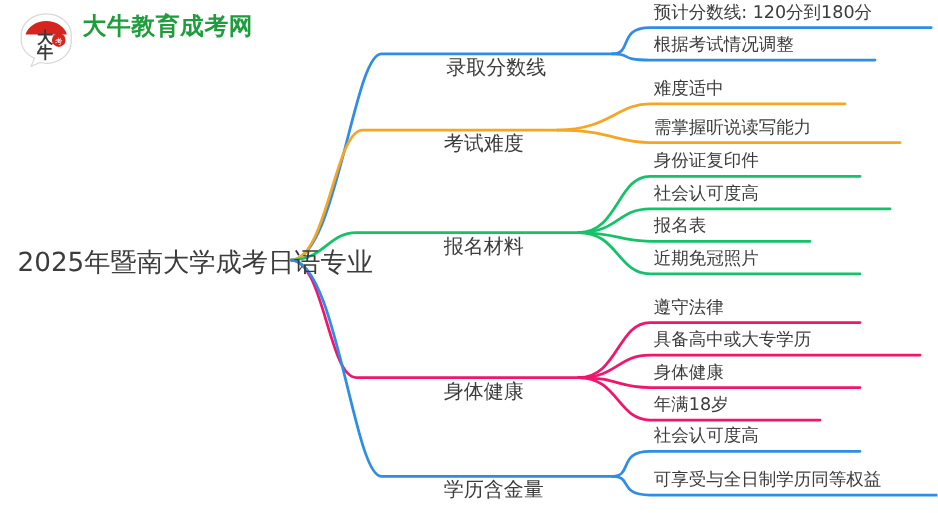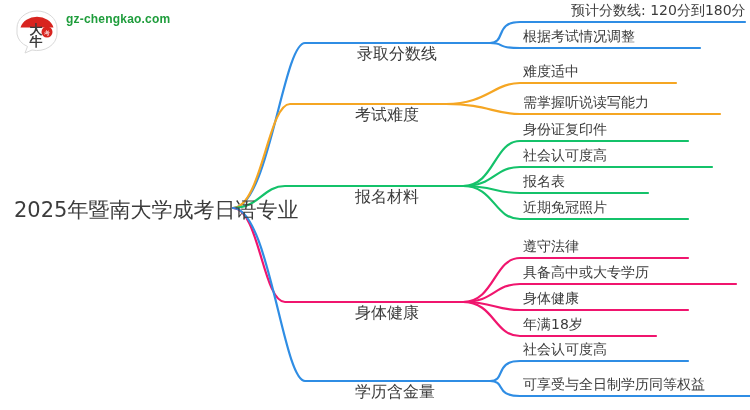--- a/index.html
+++ b/index.html
@@ -50,21 +50,21 @@
       <svg width="46" height="46" viewBox="0 0 46 46">
         <path d="M3 20 A20 17 0 0 1 43 20 L43 26 A20 17 0 0 1 18 42 L11 45 L13.5 38.5 A20 17 0 0 1 3 26 Z" fill="#ffffff" stroke="#d9d9d9" stroke-width="1"></path>
         <path d="M6.5 19.5 A17 14 0 0 1 39.5 19.5 Z" fill="#d8241f"></path>
         <text x="22" y="26" font-family="DejaVu Sans, sans-serif" font-size="13" font-weight="bold" fill="#3c3c3c" text-anchor="middle">大</text>
         <text x="22" y="38" font-family="DejaVu Sans, sans-serif" font-size="13" font-weight="bold" fill="#3c3c3c" text-anchor="middle">牛</text>
         <circle cx="33" cy="24" r="5.5" fill="#d8241f"></circle>
         <text x="33" y="27" font-family="DejaVu Sans, sans-serif" font-size="6" fill="#ffffff" text-anchor="middle">考</text>
       </svg>
     </div>
     <div class="logo-text">
-      <div class="logo-en">gz-chengkao.com</div>
+      <div class="logo-cn">大牛教育成考网</div>
     </div>
   </div>
 
   <svg class="links" viewBox="0 0 750 410">
     <g id="link-layer" fill="none" stroke-width="2.2" stroke-linecap="round">
         <path d="M 233 208 C 269 208, 283 43, 305 43 L 490 43" stroke="#2f8de4"></path>
         <path d="M 490 43 C 506.5 43, 494 22, 520 22 L 745 22" stroke="#2f8de4"></path>
         <path d="M 490 43 C 506.5 43, 494 48, 520 48 L 700 48" stroke="#2f8de4"></path>
         <path d="M 233 208 C 261.5 208, 268 104, 290 104 L 446 104" stroke="#f5a623"></path>
         <path d="M 446 104 C 486.7 104, 494 83, 520 83 L 676 83" stroke="#f5a623"></path>
@@ -81,21 +81,21 @@
         <path d="M 463 302 C 494.35 302, 494 336, 520 336 L 656 336" stroke="#f0156e"></path>
         <path d="M 233 208 C 269 208, 283 381, 305 381 L 490 381" stroke="#2f8de4"></path>
         <path d="M 490 381 C 506.5 381, 494 361, 520 361 L 688 361" stroke="#2f8de4"></path>
         <path d="M 490 381 C 506.5 381, 494 396, 520 396 L 750 396" stroke="#2f8de4"></path>
       </g>
   </svg>
 
   <div id="node-layer">
       <div class="node root" style="left: 14px; top: 200px;">2025年暨南大学成考日语专业</div>
       <div class="node lvl1" style="left: 357px; top: 23px;">录取分数线</div>
-      <div class="node lvl2" style="left: 523px; top: 3px; margin-left: 48px;">预计分数线: 120分到180分</div>
+      <div class="node lvl2" style="left: 523px; top: 3px;">预计分数线: 120分到180分</div>
       <div class="node lvl2" style="left: 523px; top: 29px;">根据考试情况调整</div>
       <div class="node lvl1" style="left: 355px; top: 84px;">考试难度</div>
       <div class="node lvl2" style="left: 523px; top: 64px;">难度适中</div>
       <div class="node lvl2" style="left: 523px; top: 95px;">需掌握听说读写能力</div>
       <div class="node lvl1" style="left: 355px; top: 166px;">报名材料</div>
       <div class="node lvl2" style="left: 523px; top: 122px;">身份证复印件</div>
       <div class="node lvl2" style="left: 523px; top: 148px;">社会认可度高</div>
       <div class="node lvl2" style="left: 523px; top: 174px;">报名表</div>
       <div class="node lvl2" style="left: 523px; top: 200px;">近期免冠照片</div>
       <div class="node lvl1" style="left: 355px; top: 282px;">身体健康</div>

